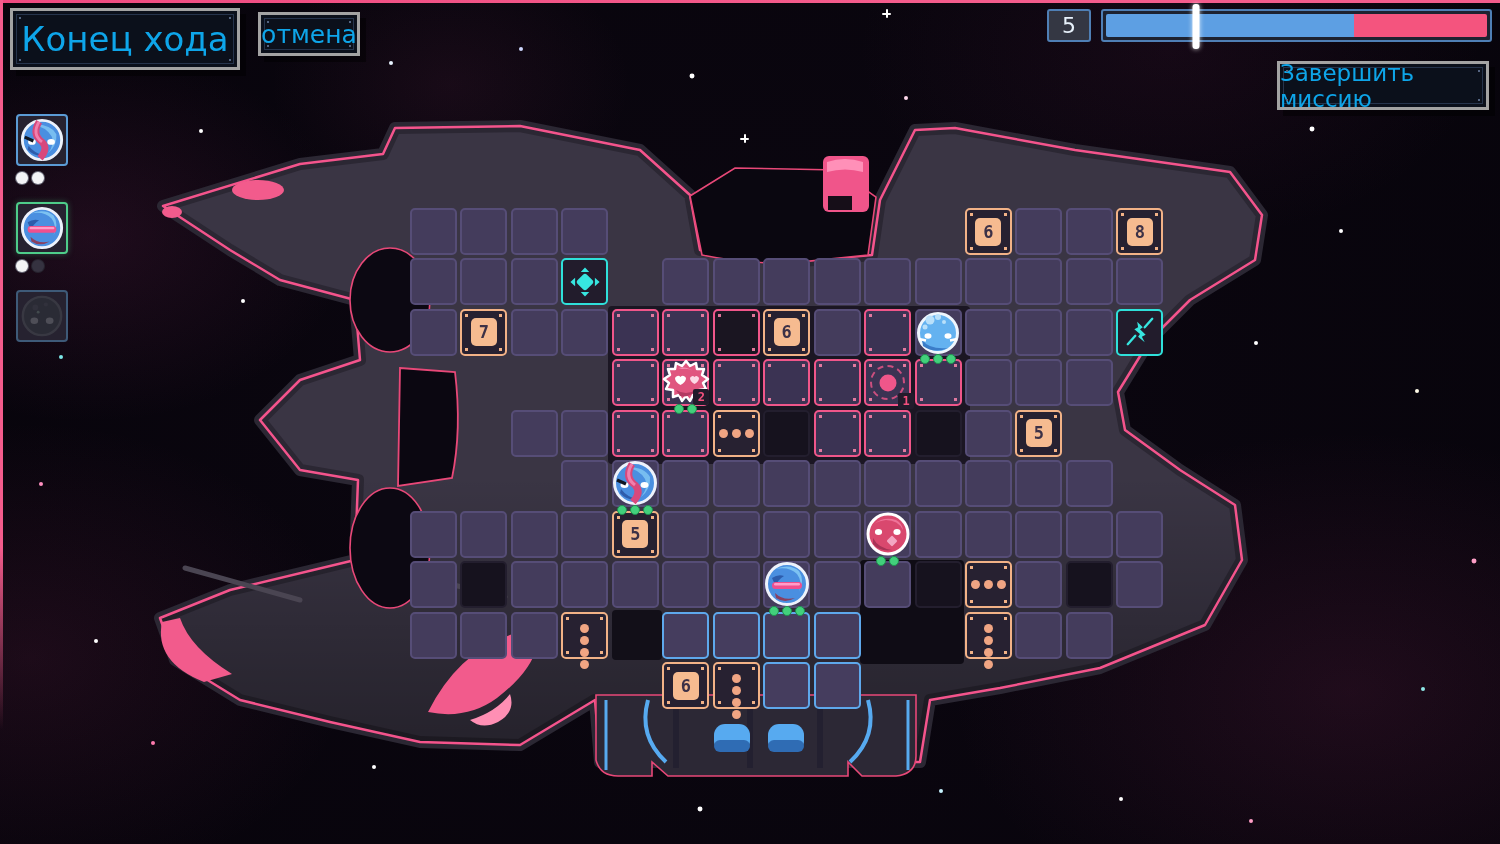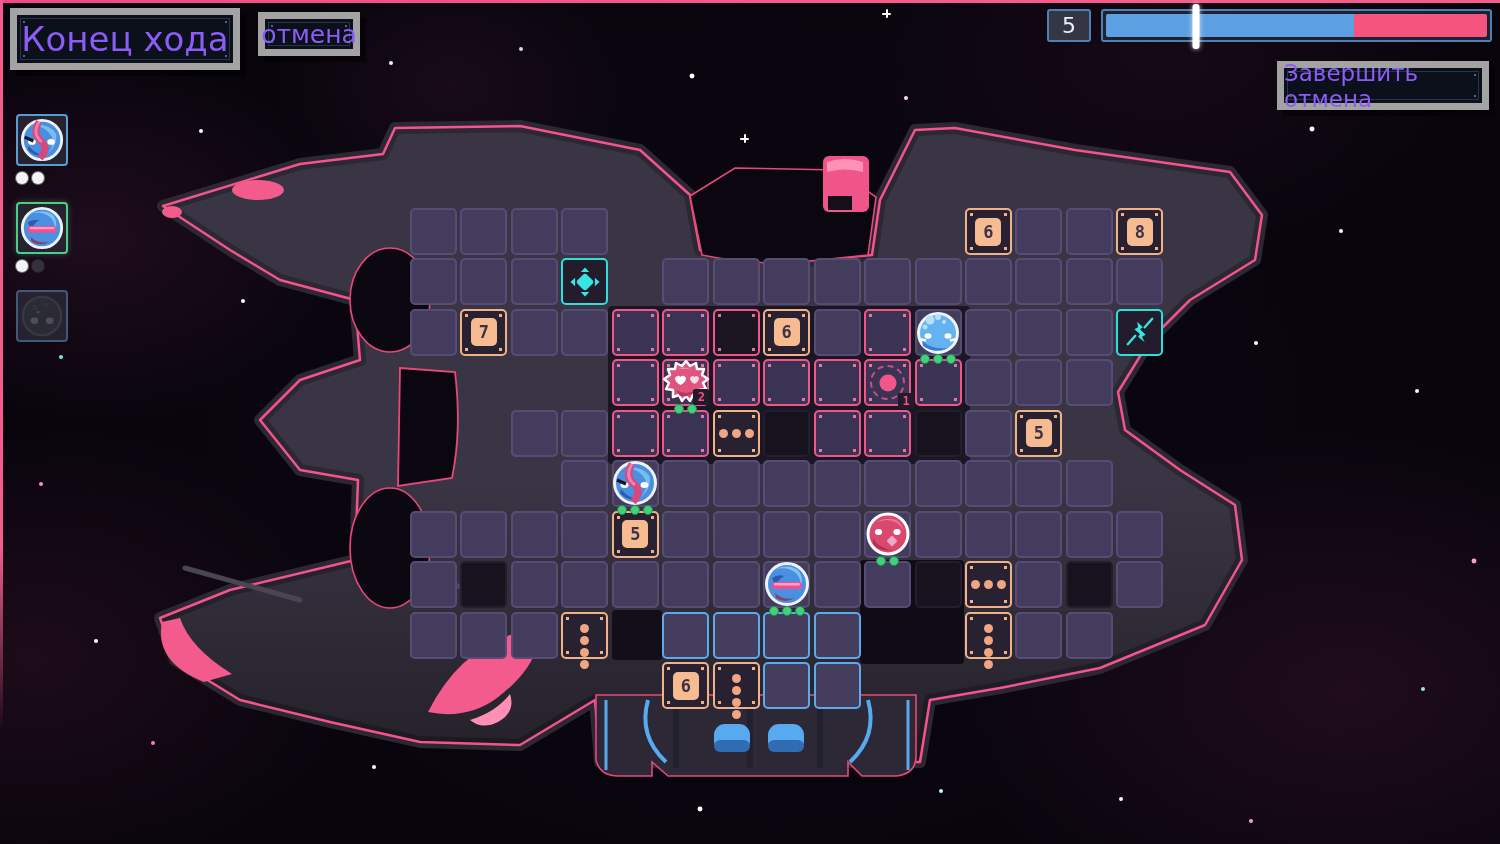--- a/index.html
+++ b/index.html
@@ -68,21 +68,21 @@
     background:#f0568a;border-radius:50%;}
   .cell-label{position:absolute;width:16px;height:16px;background:#221b2b;border-radius:2px;
     color:#f5517e;font-family:"DejaVu Sans Mono",monospace;font-size:12px;font-weight:bold;
     display:flex;align-items:center;justify-content:center;z-index:6;}
   
   .unit{position:absolute;width:48px;height:48px;z-index:5;}
   .unit svg{width:100%;height:100%;display:block;}
   .pips{position:absolute;display:flex;gap:3px;z-index:6;}
   .pip{width:10px;height:10px;border-radius:50%;background:#42d07c;border:1px solid #1f8f4e;box-sizing:border-box;}
   
-  .btn{position:absolute;background:#0b101b;border:7px solid #a3a3a3;color:#8b5cf6;
+  .btn{position:absolute;background:#0b101b;border:3px solid #a3a3a3;color:#0ea5e9;
     display:flex;align-items:center;justify-content:center;box-sizing:border-box;
     box-shadow:inset 0 0 0 3px #0b101b, inset 0 0 0 4px #26344c, 6px 6px 0 rgba(0,0,0,.45);
     cursor:pointer;}
   .btn::before{content:"";position:absolute;inset:5px;
     background-image:radial-gradient(circle,#556582 45%,transparent 55%),radial-gradient(circle,#556582 45%,transparent 55%),
       radial-gradient(circle,#556582 45%,transparent 55%),radial-gradient(circle,#556582 45%,transparent 55%);
     background-size:4px 4px;background-repeat:no-repeat;
     background-position:0 0,100% 0,0 100%,100% 100%;}
   #btn-end{left:10px;top:8px;width:230px;height:62px;font-size:34px;}
   #btn-cancel{left:258px;top:12px;width:102px;height:44px;font-size:25px;}
@@ -426,21 +426,21 @@
         <span class="pip"></span>
         <span class="pip"></span>
       </div>
     </div>
 
   <div class="frame-top"></div>
   <div class="frame-left"></div>
 
   <div id="btn-end" class="btn">Конец хода</div>
   <div id="btn-cancel" class="btn">отмена</div>
-  <div id="btn-finish" class="btn">Завершить отмена</div>
+  <div id="btn-finish" class="btn">Завершить миссию</div>
 
   <div id="turn-counter">5</div>
   <div id="mission-bar">
     <div id="bar-blue" style="width: 65%;"></div>
     <div id="bar-pink"></div>
     <div id="bar-marker" style="left: 24%;"></div>
   </div>
 
   <div id="roster">
       <div class="port" style="top: 114px; border: 2px solid rgb(91, 155, 213);">

